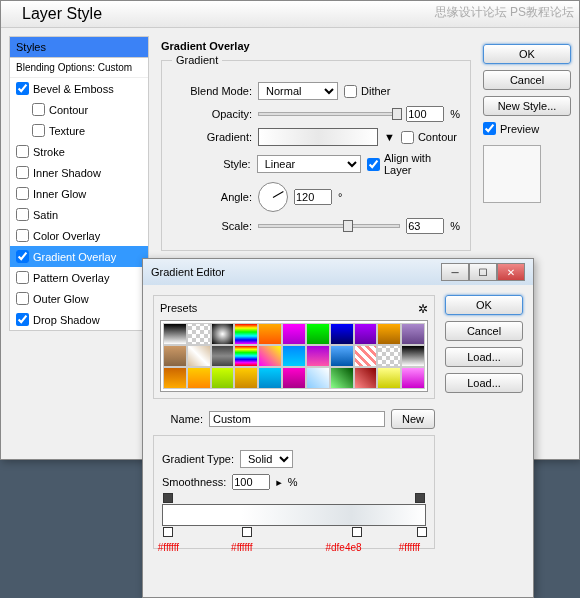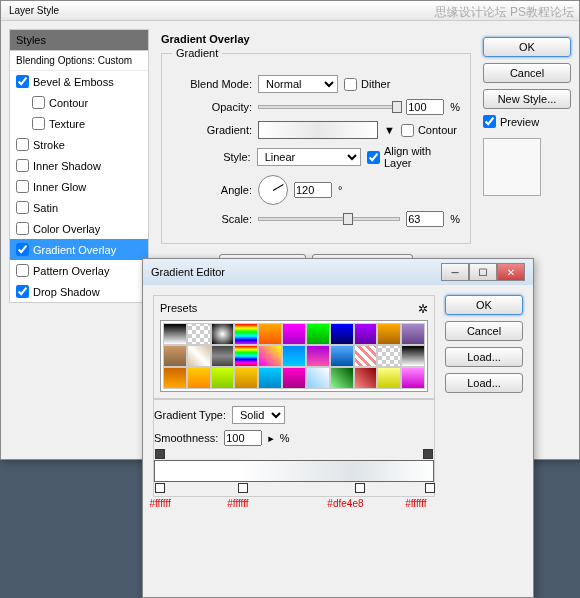--- a/index.html
+++ b/index.html
@@ -1,22 +1,22 @@
 <!DOCTYPE html>
 <html><head>
 <meta charset="utf-8">
 <style>
 *{box-sizing:border-box;margin:0;padding:0;font-family:Tahoma,Arial,sans-serif;font-size:11px}
 body{background:#4a5a6a;width:580px;height:598px;position:relative;overflow:hidden}
 .window{position:absolute;background:#f0f0f0;border:1px solid #888;box-shadow:2px 2px 8px rgba(0,0,0,0.3)}
-.titlebar{background:linear-gradient(#fff,#e8e8e8);padding:4px 8px;font-size:10px;border-bottom:1px solid #ccc}
+.titlebar{background:linear-gradient(#fff,#e8e8e8);padding:4px 21px;font-size:16px;border-bottom:1px solid #ccc}
 .ls-window{left:0;top:0;width:580px;height:460px}
 .ls-body{display:flex;padding:8px;gap:8px}
 .styles-panel{width:140px;border:1px solid #ccc;background:#fff}
-.styles-header{background:#737373;padding:4px 6px;border-bottom:1px solid #ccc}
+.styles-header{background:#3b82f6;padding:4px 6px;border-bottom:1px solid #ccc}
 .blend-opt{padding:4px 6px;border-bottom:1px solid #eee;font-size:10px}
 .style-item{padding:4px 6px;display:flex;align-items:center;gap:4px;cursor:pointer}
 .style-item.indent{padding-left:22px}
 .style-item input{margin:0}
 .style-item.sel{background:#3399ff;color:#fff}
 .center-panel{flex:1;padding:4px}
 .group-title{font-weight:bold;margin-bottom:2px}
 .group-box{border:1px solid #ccc;padding:10px;background:#f0f0f0;position:relative}
 .group-box legend{font-size:11px;padding:0 4px}
 .row{display:flex;align-items:center;margin:6px 0;gap:6px}
@@ -38,21 +38,21 @@
 .win-controls{display:flex;gap:0}
 .win-btn{width:28px;height:18px;border:1px solid #888;background:linear-gradient(#f8f8f8,#d8d8d8);font-size:10px;display:flex;align-items:center;justify-content:center;cursor:pointer}
 .win-btn.close{background:linear-gradient(#e88,#c44);color:#fff}
 .ge-body{display:flex;padding:10px;gap:10px}
 .ge-left{flex:1}
 .presets-box{border:1px solid #ccc;padding:6px}
 .presets-header{display:flex;justify-content:space-between;margin-bottom:4px}
 .swatch-grid{display:grid;grid-template-columns:repeat(11,1fr);gap:0;border:1px solid #999;background:#fff;padding:2px}
 .swatch{height:22px;border:1px solid #ccc}
 .ge-right{width:78px;display:flex;flex-direction:column;gap:6px}
-.grad-bar-area{border:1px solid #ccc;margin-top:0}
+.grad-bar-area{border:1px solid #ccc;padding:8px;margin-top:0}
 .grad-bar{height:22px;border:1px solid #666;background:linear-gradient(90deg,#fff 0%,#fff 30%,#dfe4e8 72%,#fff 100%);position:relative;margin:14px 0}
 .stop{position:absolute;width:10px;height:10px;border:1px solid #333;background:#fff;bottom:-12px}
 .stop-label{position:absolute;bottom:-28px;color:#e00;font-size:10px}
 .opac-stop{position:absolute;width:10px;height:10px;border:1px solid #333;background:#444;top:-12px}
 .watermark{position:absolute;top:4px;right:6px;color:#aaa;font-size:12px;z-index:20}
 .gear{font-size:12px}
 </style>
 </head>
 <body>
 
@@ -97,20 +97,24 @@
             <input type="checkbox" style="">
             <span>Color Overlay</span>
           </div>
           <div class="style-item sel">
             <input type="checkbox" checked="" style="">
             <span>Gradient Overlay</span>
           </div>
           <div class="style-item">
             <input type="checkbox" style="">
             <span>Pattern Overlay</span>
+          </div>
+          <div class="style-item">
+            <input type="checkbox" style="">
+            <span>Outer Glow</span>
           </div>
           <div class="style-item">
             <input type="checkbox" checked="" style="">
             <span>Drop Shadow</span>
           </div>
         </div>
     </div>
     <div class="center-panel">
       <div class="group-title">Gradient Overlay</div>
       <fieldset class="group-box">
@@ -226,20 +230,25 @@
             <div class="swatch" style="background: linear-gradient(rgb(255, 204, 0), rgb(204, 136, 0));"></div>
             <div class="swatch" style="background: linear-gradient(rgb(0, 204, 255), rgb(0, 136, 204));"></div>
             <div class="swatch" style="background: linear-gradient(rgb(255, 0, 204), rgb(170, 0, 136));"></div>
             <div class="swatch" style="background: linear-gradient(45deg, rgb(136, 204, 255), rgb(255, 255, 255));"></div>
             <div class="swatch" style="background: linear-gradient(45deg, rgb(136, 255, 136), rgb(0, 85, 0));"></div>
             <div class="swatch" style="background: linear-gradient(45deg, rgb(255, 136, 136), rgb(136, 0, 0));"></div>
             <div class="swatch" style="background: linear-gradient(rgb(255, 255, 136), rgb(204, 204, 0));"></div>
             <div class="swatch" style="background: linear-gradient(rgb(255, 136, 255), rgb(204, 0, 204));"></div>
           </div>
       </div>
+      <div class="row" style="margin-top:10px">
+        <label style="width:50px">Name:</label>
+        <input type="text" style="flex: 1 1 0%;" value="Custom">
+        <button class="btn">New</button>
+      </div>
       <div class="grad-bar-area">
         <div class="row">
           <label style="width:auto">Gradient Type:</label>
           <select><option>Solid</option></select>
         </div>
         <div class="row">
           <label style="width:auto">Smoothness:</label>
           <input class="num-input" value="100" style="">
           <span>▸</span>
           <span>%</span>

